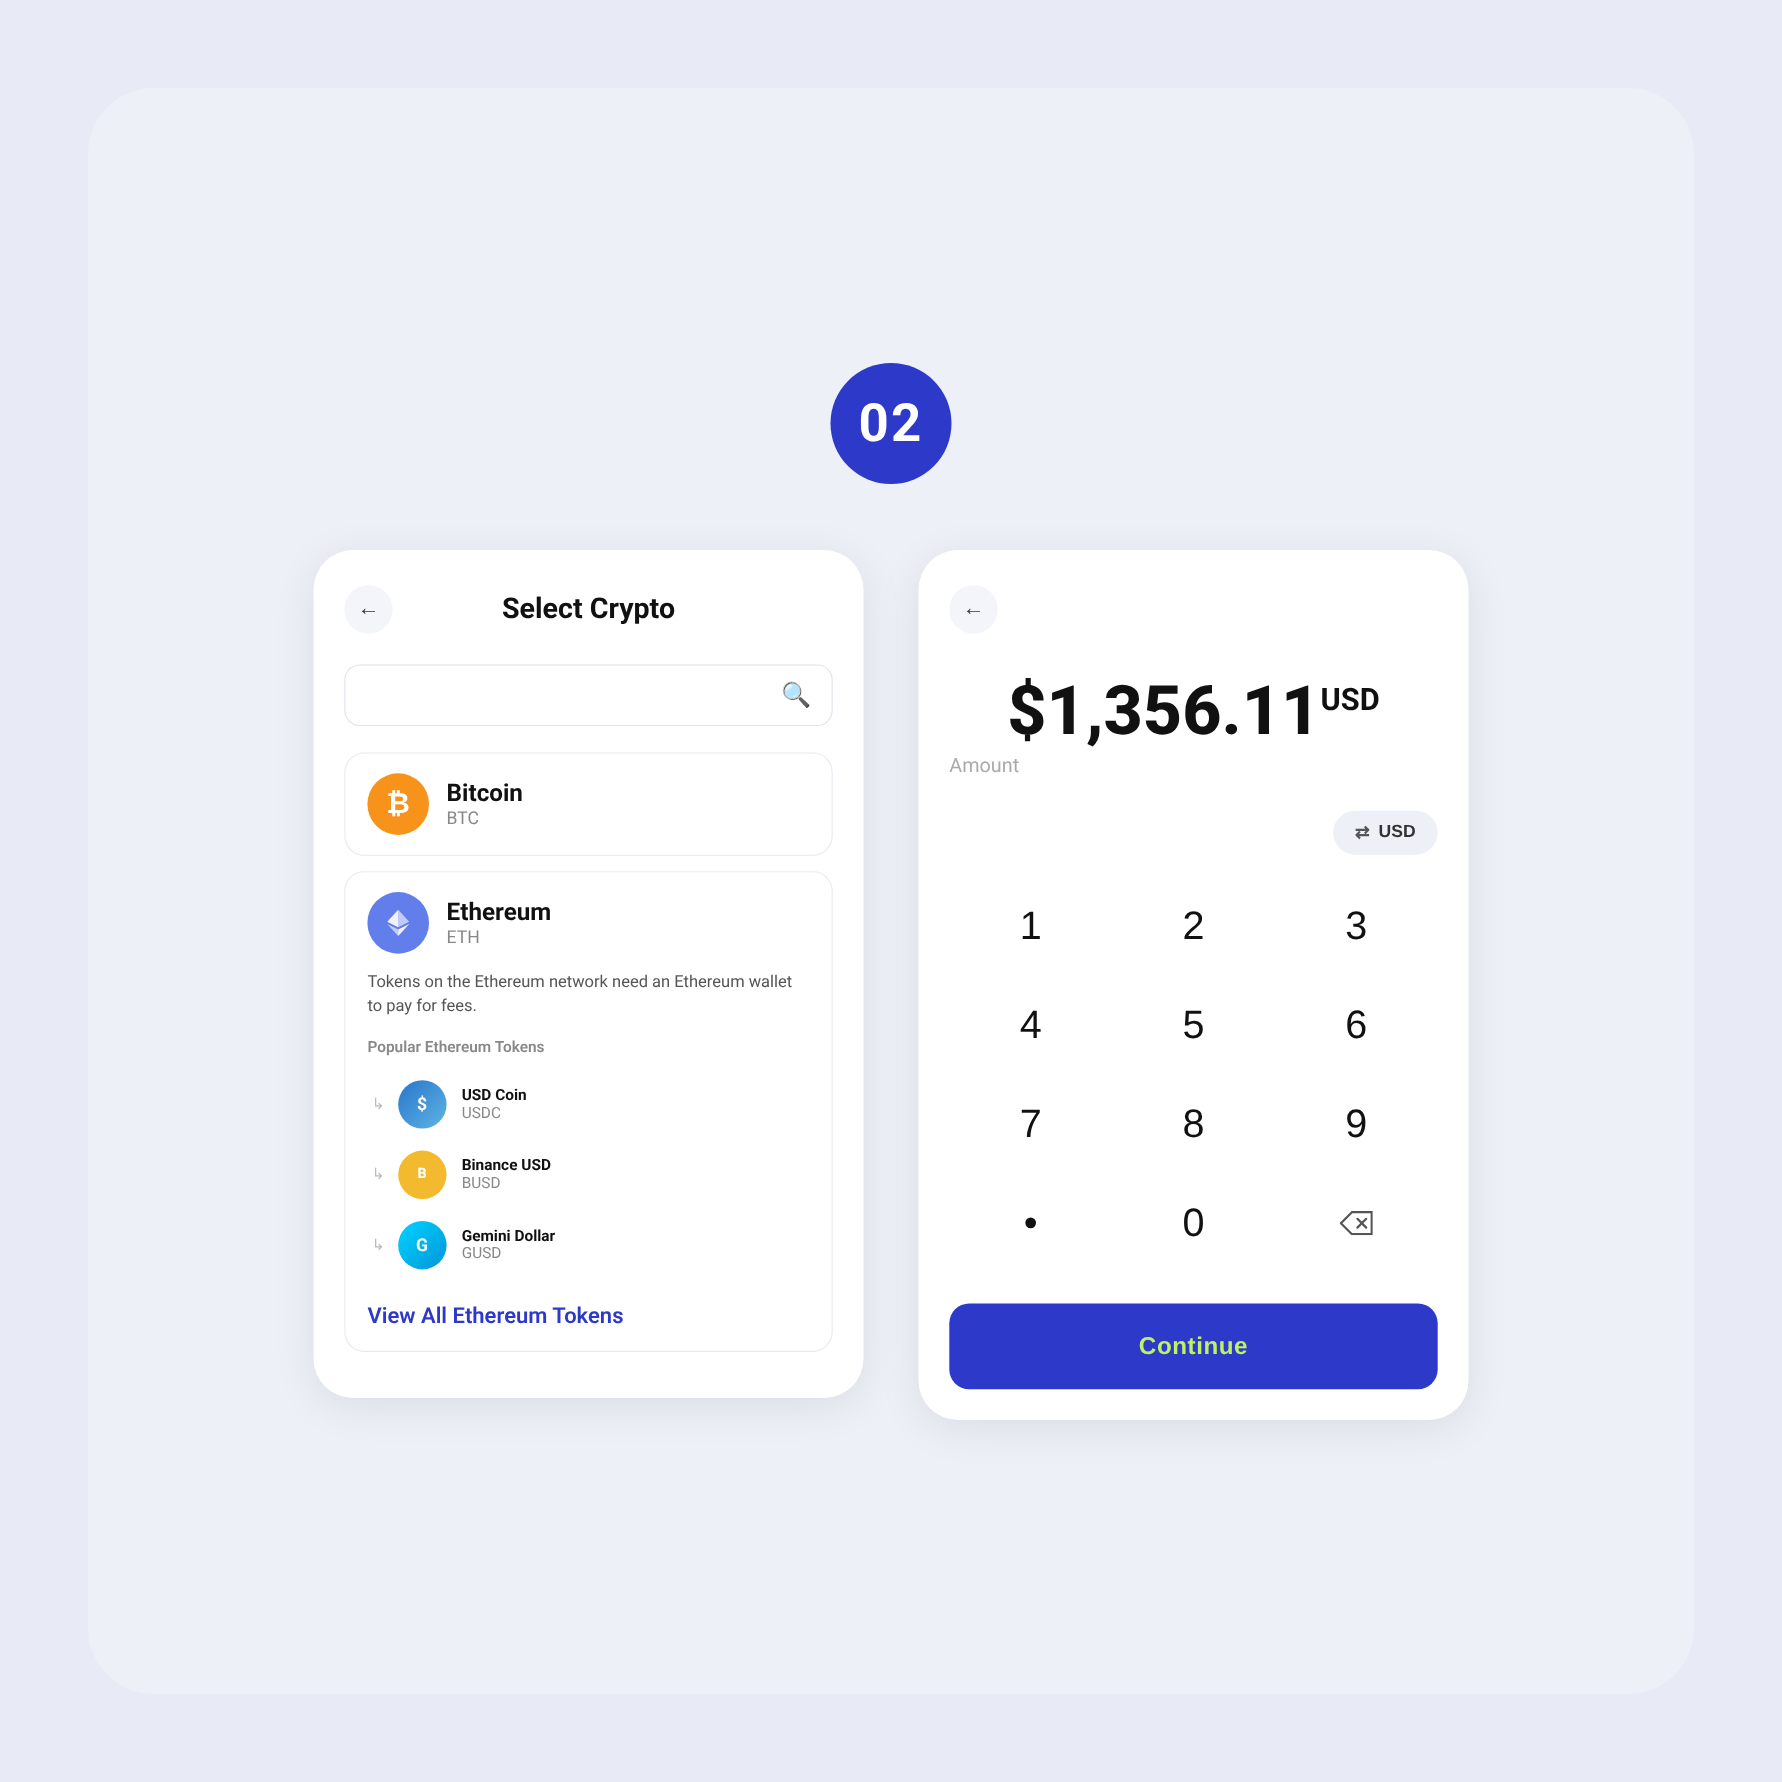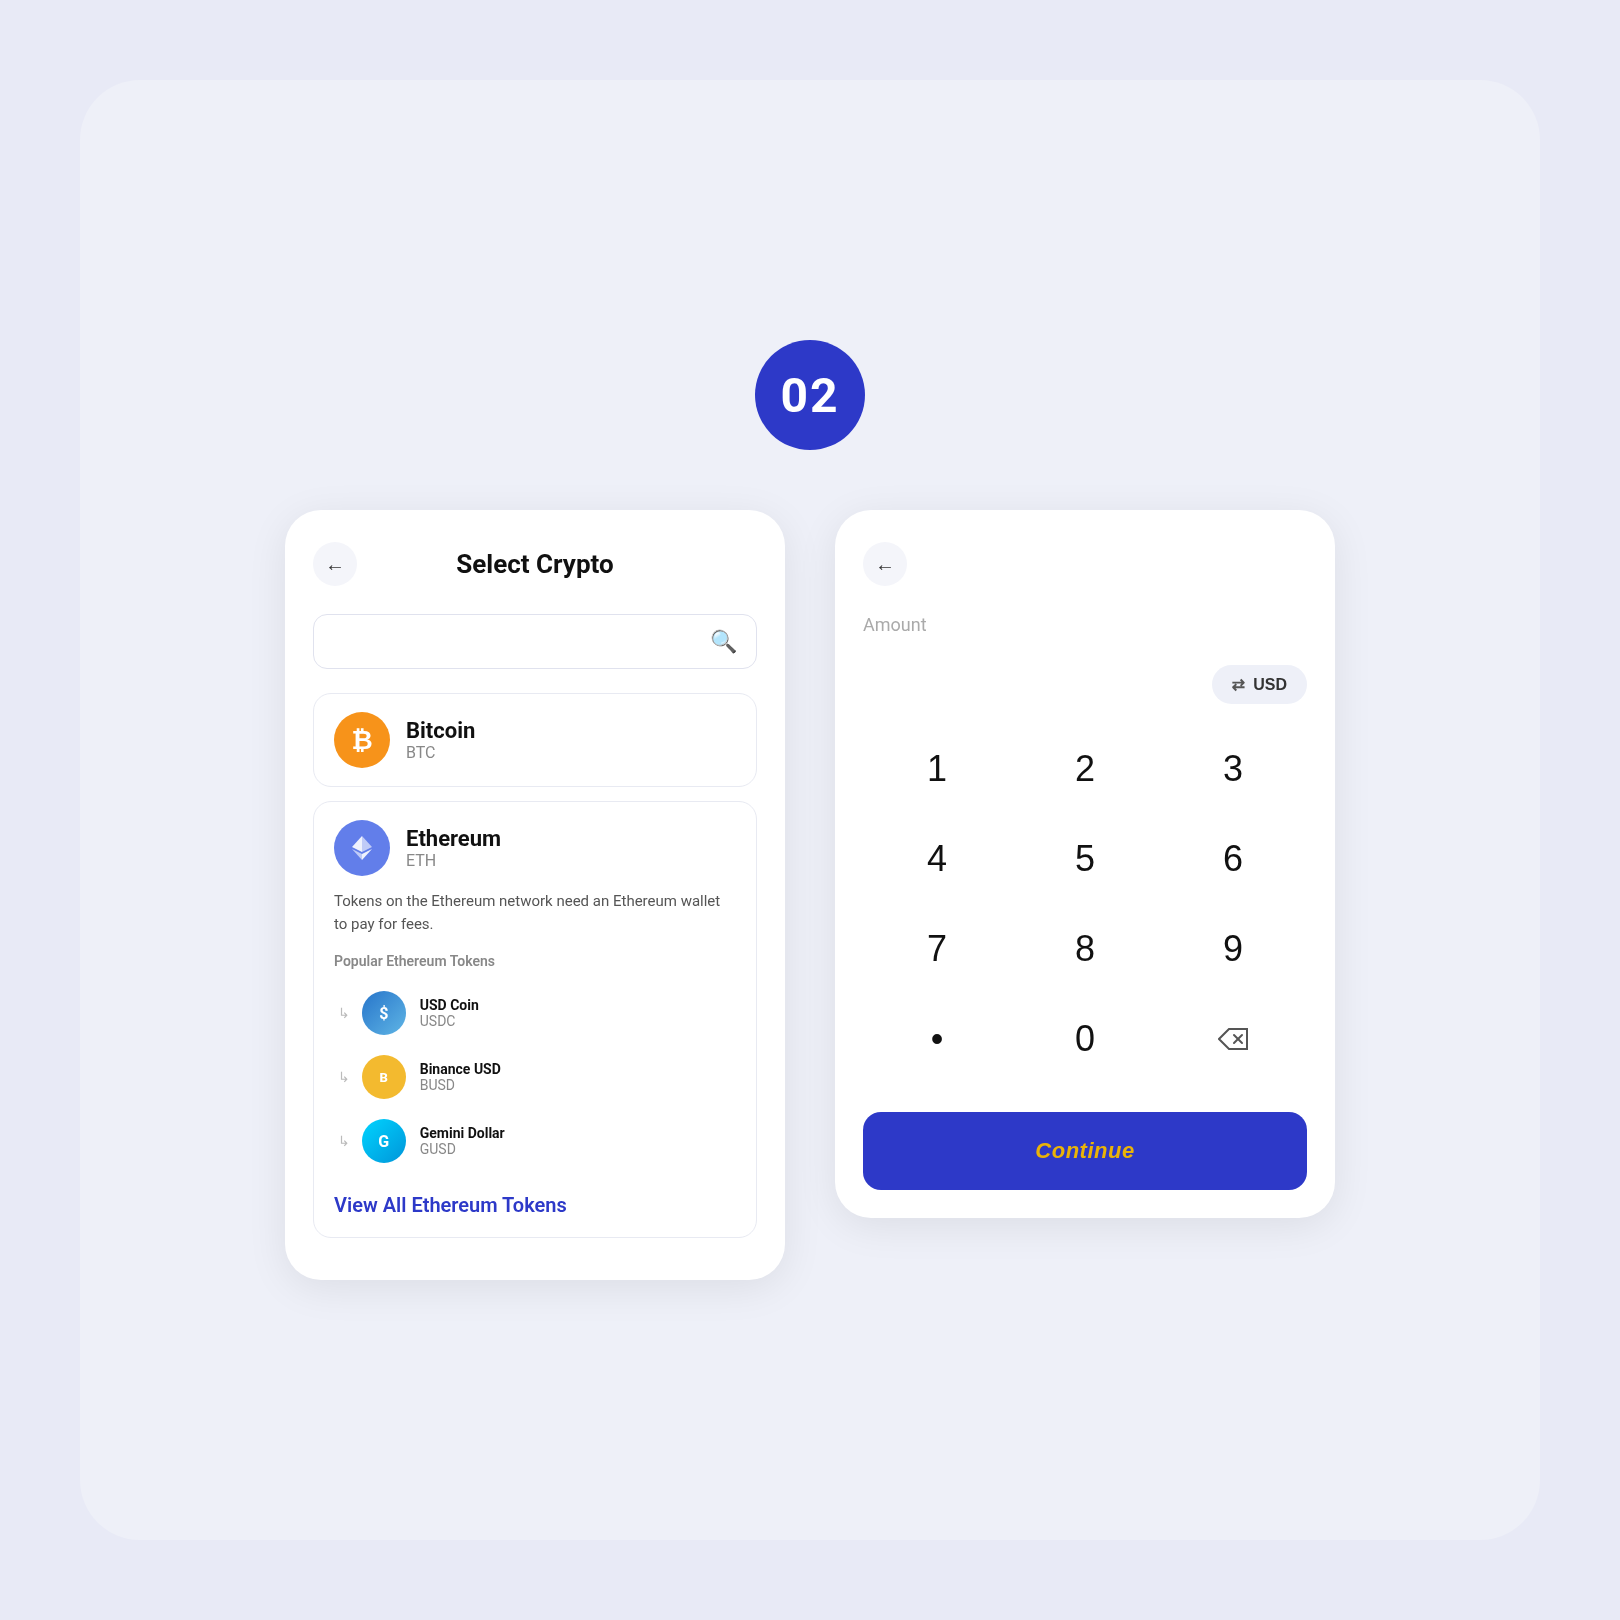--- a/index.html
+++ b/index.html
@@ -324,29 +324,28 @@
     }
 
     .backspace-key {
       font-size: 26px;
       color: #555;
     }
 
     .continue-btn {
       width: 100%;
       background: #2d39c8;
-      color: #eab308;
+      color: #bef264;
       border: none;
       border-radius: 18px;
       padding: 26px;
       font-size: 22px;
       font-weight: 700;
       cursor: pointer;
       letter-spacing: 0.5px;
-      font-style: italic;
     }
 
     
     .btc-symbol { font-family: Arial, sans-serif; font-weight: 900; font-size: 26px; }
   </style>
 </head>
 <body>
 
 <div class="outer-container">
 
@@ -426,20 +425,25 @@
 
         <div class="view-all-link">View All Ethereum Tokens</div>
       </div>
     </div>
 
     <div class="right-panel">
       <div class="panel-header">
         <button class="back-btn">←</button>
       </div>
 
+      <div class="amount-display">
+        <span class="amount-value">
+          $1,356.11<sup style="font-size:28px;font-weight:700;vertical-align:super;color:#111;">USD</sup>
+        </span>
+      </div>
 
       <div class="amount-label">Amount</div>
 
       <div class="currency-toggle">
         <button class="toggle-btn">
           <span class="toggle-icon">⇄</span>
           <span>USD</span>
         </button>
       </div>
 

